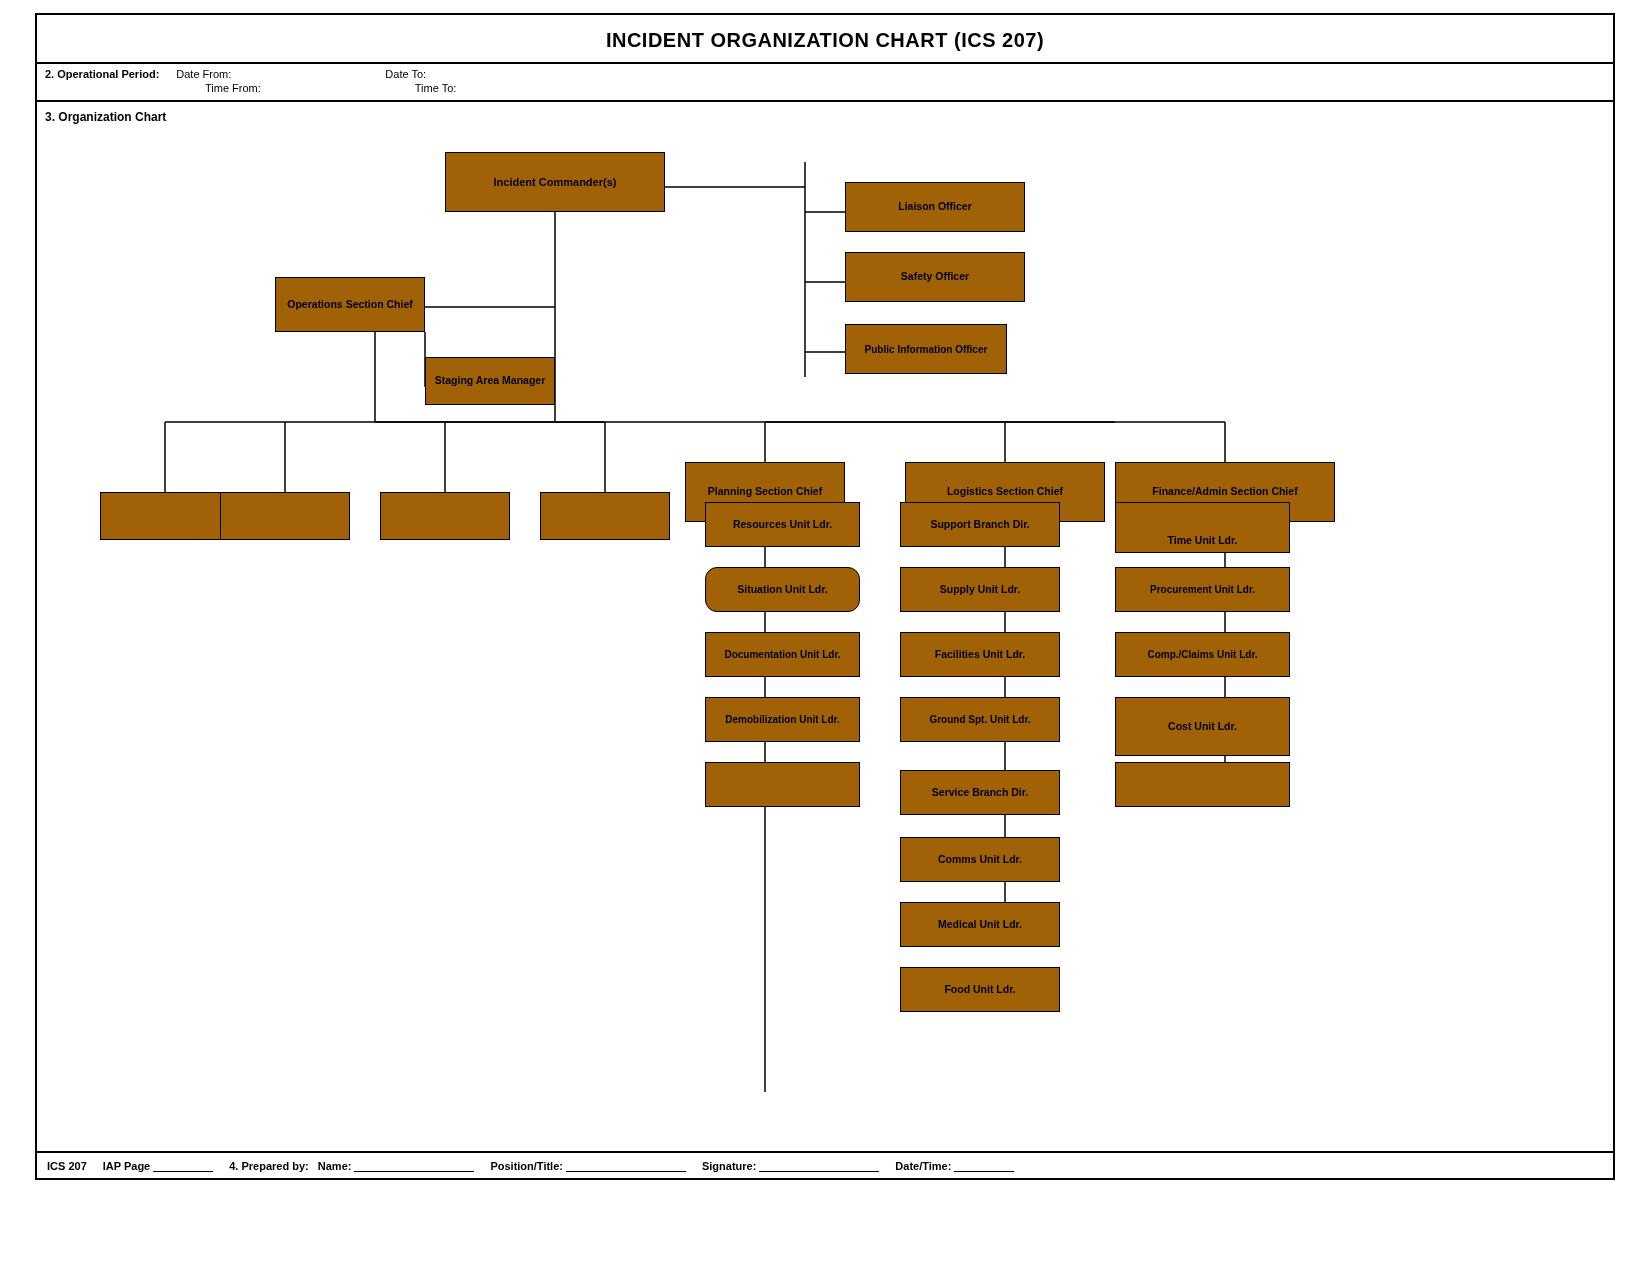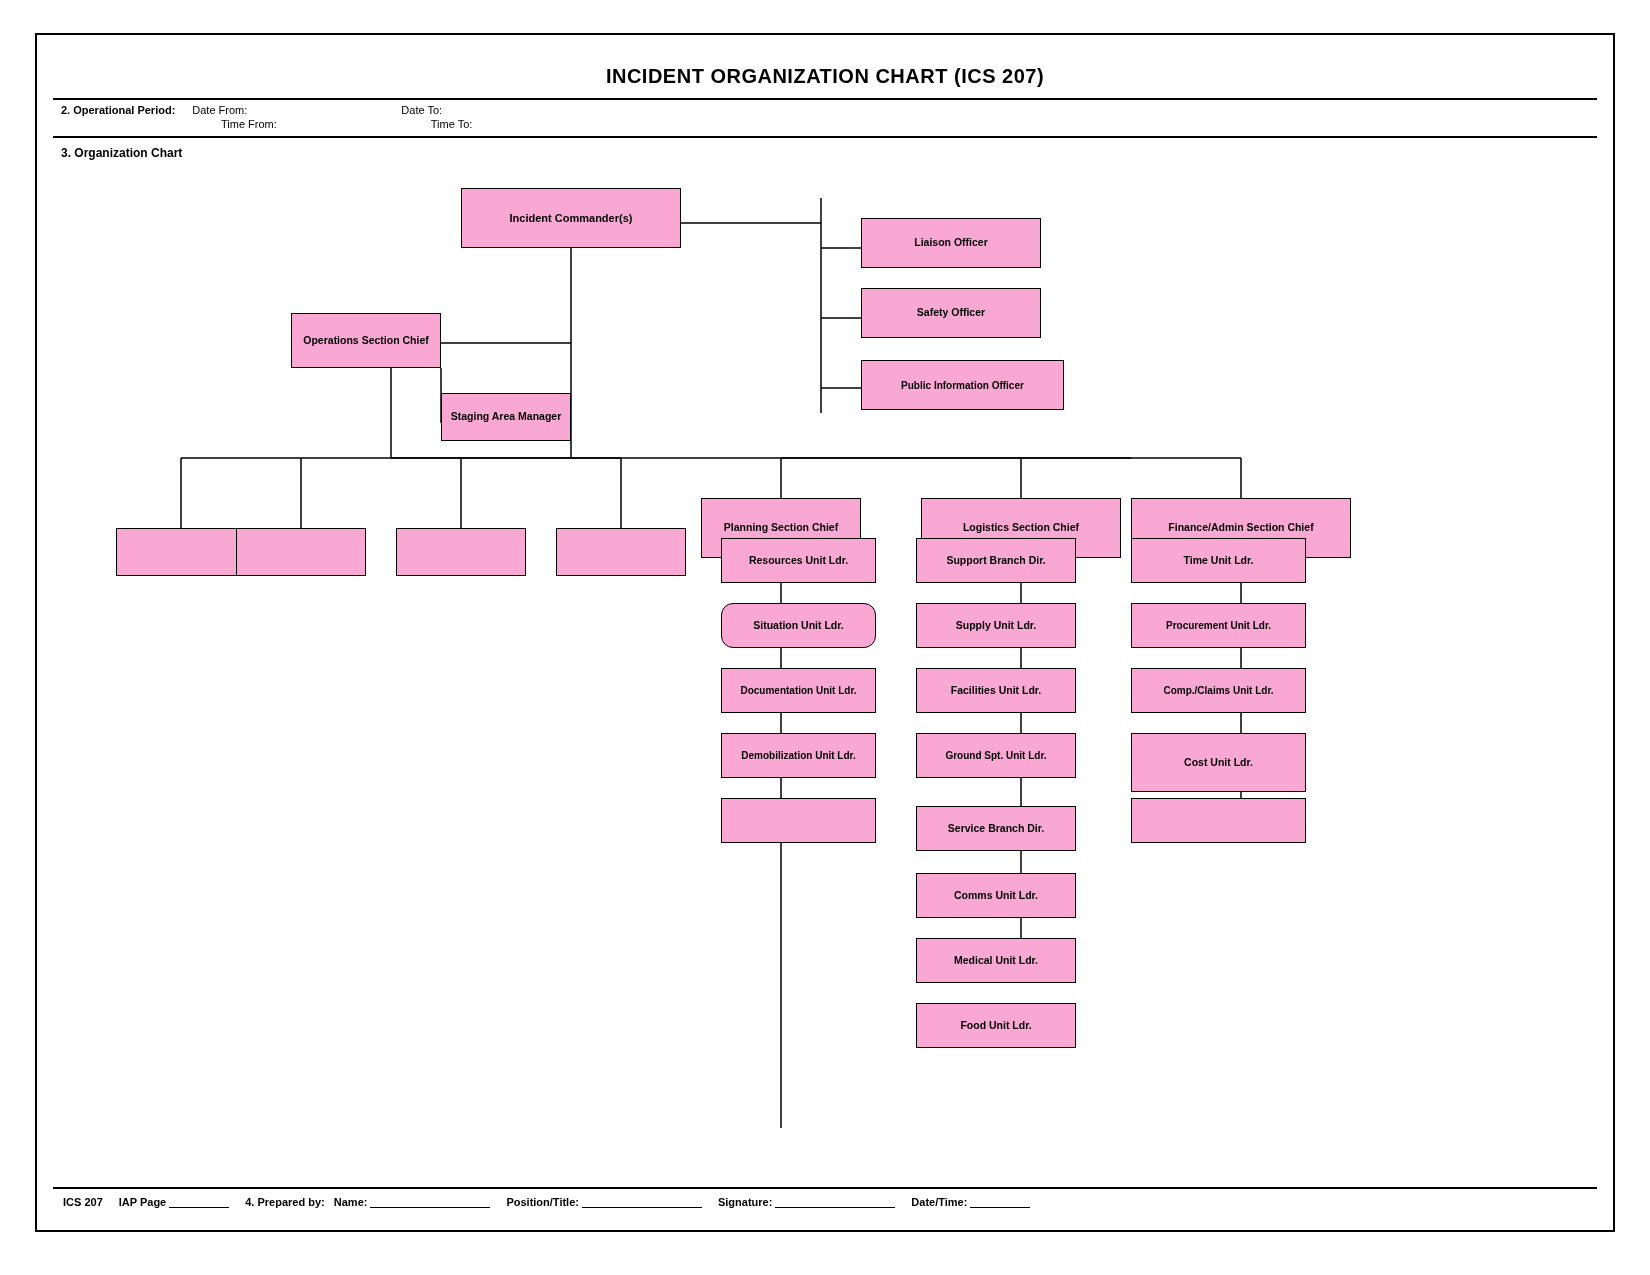--- a/index.html
+++ b/index.html
@@ -6,23 +6,23 @@
     body {
       background: #fff;
       font-family: Arial, sans-serif;
       font-size: 11px;
       color: #000;
       width: 1650px;
       min-height: 1275px;
     }
     .page {
       width: 1580px;
-      margin: 33px auto;
+      margin: 13px auto;
       border: 2px solid #000;
-      padding: 16px;
+      padding: 0;
     }
     .title {
       text-align: center;
       font-size: 20px;
       font-weight: bold;
       padding: 14px 0 10px 0;
       letter-spacing: 0.5px;
     }
     .header-row {
       display: flex;
@@ -60,21 +60,21 @@
     
     .chart-area {
       position: relative;
       width: 100%;
       height: 980px;
     }
     
     .box {
       position: absolute;
       border: 1.5px solid #000;
-      background: #f9a8d4;
+      background: #a16207;
       display: flex;
       align-items: center;
       justify-content: center;
       text-align: center;
       font-size: 10.5px;
       font-weight: bold;
       padding: 4px 6px;
       line-height: 1.3;
     }
     
@@ -206,21 +206,21 @@
       </div>
 
       <div class="box" style="left:800px; top:50px; width:180px; height:50px;">
         <span>Liaison Officer</span>
       </div>
 
       <div class="box" style="left:800px; top:120px; width:180px; height:50px;">
         <span>Safety Officer</span>
       </div>
 
-      <div class="box" style="left:800px; top:192px; width:203px; height:50px; font-size:10px;">
+      <div class="box" style="left:800px; top:192px; width:162px; height:50px; font-size:10px;">
         <span>Public Information Officer</span>
       </div>
 
       <div class="box" style="left:230px; top:145px; width:150px; height:55px;">
         <span>Operations Section Chief</span>
       </div>
 
       <div class="box" style="left:380px; top:225px; width:130px; height:48px;">
         <span>Staging Area Manager</span>
       </div>
@@ -297,21 +297,21 @@
       </div>
 
       <div class="box" style="left:855px; top:770px; width:160px; height:45px;">
         <span>Medical Unit Ldr.</span>
       </div>
 
       <div class="box" style="left:855px; top:835px; width:160px; height:45px;">
         <span>Food Unit Ldr.</span>
       </div>
 
-      <div class="box" style="left:1070px; top:370px; width:175px; height:45px;">
+      <div class="box" style="left:1070px; top:370px; width:175px; height:51px;align-items:flex-end;">
         <span>Time Unit Ldr.</span>
       </div>
 
       <div class="box" style="left:1070px; top:435px; width:175px; height:45px; font-size:10px;">
         <span>Procurement Unit Ldr.</span>
       </div>
 
       <div class="box" style="left:1070px; top:500px; width:175px; height:45px; font-size:10px;">
         <span>Comp./Claims Unit Ldr.</span>
       </div>

